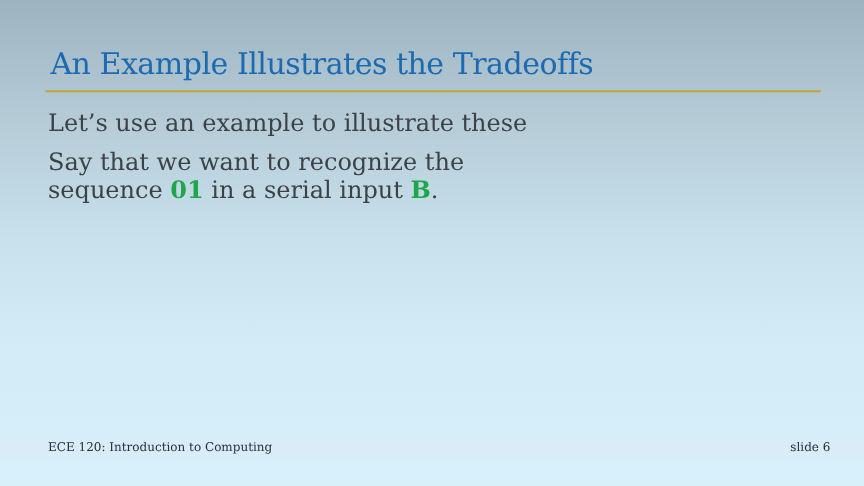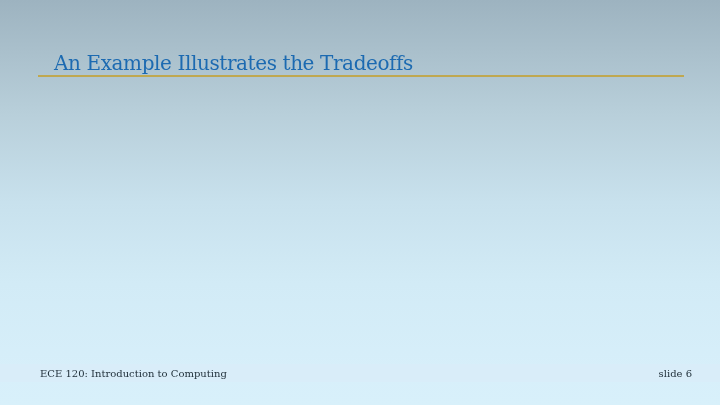--- a/index.html
+++ b/index.html
@@ -19,22 +19,22 @@
       #b8cfda 28%,
       #c8e1ed 50%,
       #d2ebf6 70%,
       #d7effa 92%,
       #d8f0fa 100%);
   }
   .slide-title {
     position: absolute;
     top: 36px;
     left: 38px;
-    margin: 16px;
-    font-size: 20px;
+    margin: 4px;
+    font-size: 25px;
     font-weight: 400;
     letter-spacing: -0.4px;
     color: #1c6ab1;
     line-height: 1.1;
     white-space: nowrap;
   }
   .title-rule {
     position: absolute;
     top: 75px;
     left: 38px;
@@ -89,21 +89,22 @@
   .footer-slide   { right: 28px; }
 </style>
 </head>
 <body>
 
 <div class="slide">
   <h1 class="slide-title">An Example Illustrates the Tradeoffs</h1>
   <div class="title-rule"></div>
 
   <div class="slide-body" id="slide-body">
-      <p><br></p>
+      <p><span>Let’s use an example to illustrate these</span><br></p>
+      <p><span>Say that we want to recognize the</span><br><span>sequence </span><span class="em">01</span><span> in a serial input </span><span class="em">B</span><span>.</span></p>
     </div>
 
   <div class="footer-bar"></div>
   <div class="footer-band">
     <span class="footer-course">ECE 120: Introduction to Computing</span>
     <span class="footer-slide">slide 6</span>
   </div>
 </div>
 
 </body></html>

